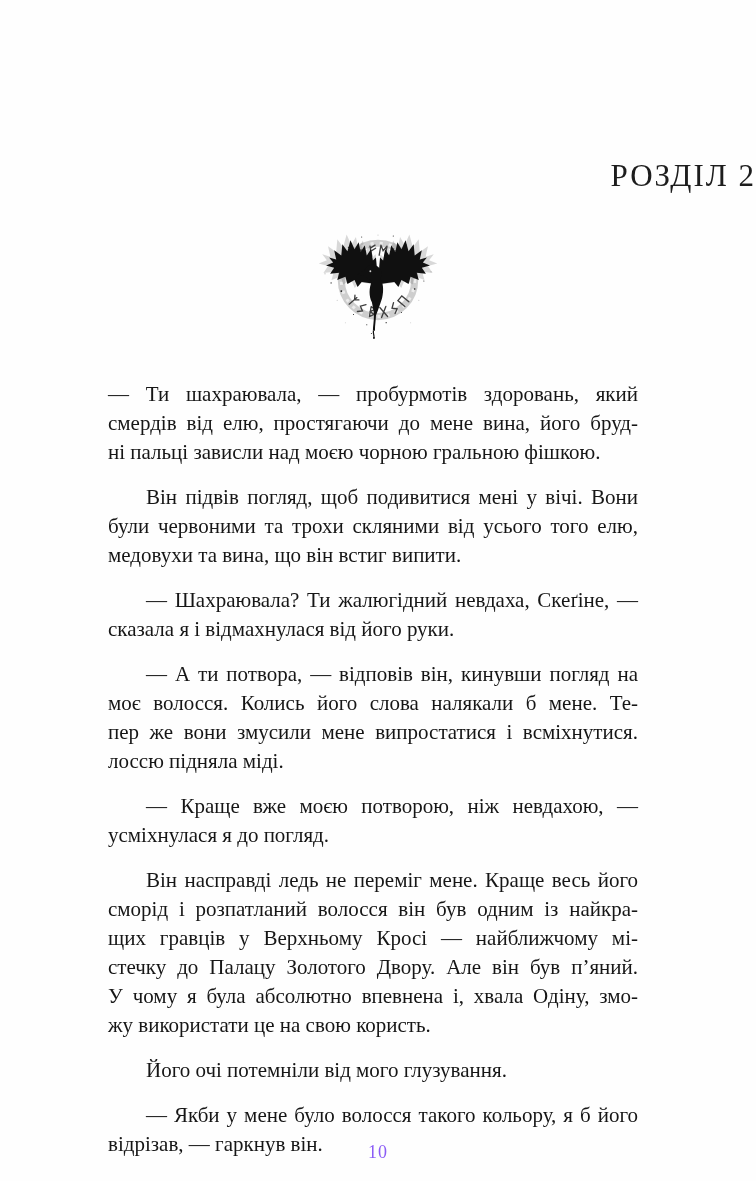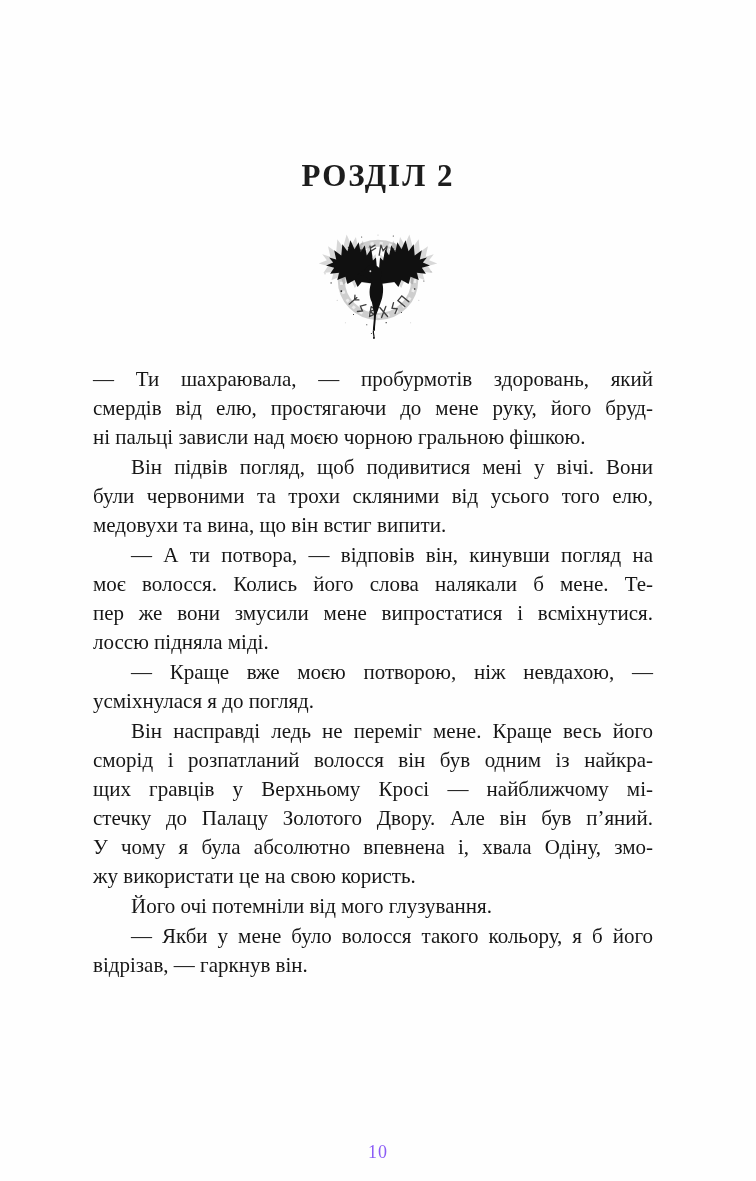--- a/index.html
+++ b/index.html
@@ -10,45 +10,45 @@
     margin: 0 auto;
     background: #fefefe;
     overflow: hidden;
     color: #141414;
   }
   .chapter-title {
     position: absolute;
     top: 158px;
     left: 0;
     width: 100%;
-    text-align: center;
+    text-align: right;
     font-family: "Liberation Serif", serif;
     font-size: 31px;
-    font-weight: 700;
+    font-weight: 400;
     letter-spacing: 2px;
     color: #1d1d1d;
   }
   .ornament {
     position: absolute;
     top: 233px;
     left: 316px;
     width: 124px;
     height: 106px;
   }
   .body-text {
     position: absolute;
     top: 364px;
     left: 92px;
     width: 562px;
     font-family: "Liberation Serif", serif;
     font-size: 21px;
     line-height: 29px;
     color: #161616;
   }
-  .para { margin: 1px; }
+  .para { margin: 16px; }
   .line {
     text-align: justify;
     text-align-last: justify;
     white-space: normal;
   }
   .line.last { text-align-last: left; }
   .para.indented .line.first { text-indent: 38px; }
   .page-number {
     position: absolute;
     top: 1106px;
@@ -158,29 +158,31 @@
         <circle cx="100" cy="66" r="0.6"></circle>
       <circle cx="60" cy="2" r="0.6"></circle>
         <circle cx="28" cy="88" r="0.5"></circle>
       <circle cx="92" cy="88" r="0.5"></circle>
     </g>
   </svg>
 
   <div class="body-text">
       <div class="para">
         <div class="line first">— Ти шахраювала, — пробурмотів здоровань, який</div>
-        <div class="line">смердів від елю, простягаючи до мене руку, його бруд-</div>
+        <div class="line">смердів від елю, простягаючи до мене вина, його бруд-</div>
         <div class="line last">ні пальці зависли над моєю чорною гральною фішкою.</div>
       </div>
       <div class="para indented">
         <div class="line first">Він підвів погляд, щоб подивитися мені у вічі. Вони</div>
         <div class="line">були червоними та трохи скляними від усього того елю,</div>
         <div class="line last">медовухи та вина, що він встиг випити.</div>
       </div>
       <div class="para indented">
+        <div class="line first">— Шахраювала? Ти жалюгідний невдаха, Скеґіне, —</div>
+        <div class="line last">сказала я і відмахнулася від його руки.</div>
       </div>
       <div class="para indented">
         <div class="line first">— А ти потвора, — відповів він, кинувши погляд на</div>
         <div class="line">моє волосся. Колись його слова налякали б мене. Те-</div>
         <div class="line">пер же вони змусили мене випростатися і всміхнутися.</div>
         <div class="line last">лоссю підняла міді.</div>
       </div>
       <div class="para indented">
         <div class="line first">— Краще вже моєю потворою, ніж невдахою, —</div>
         <div class="line last">усміхнулася я до погляд.</div>

